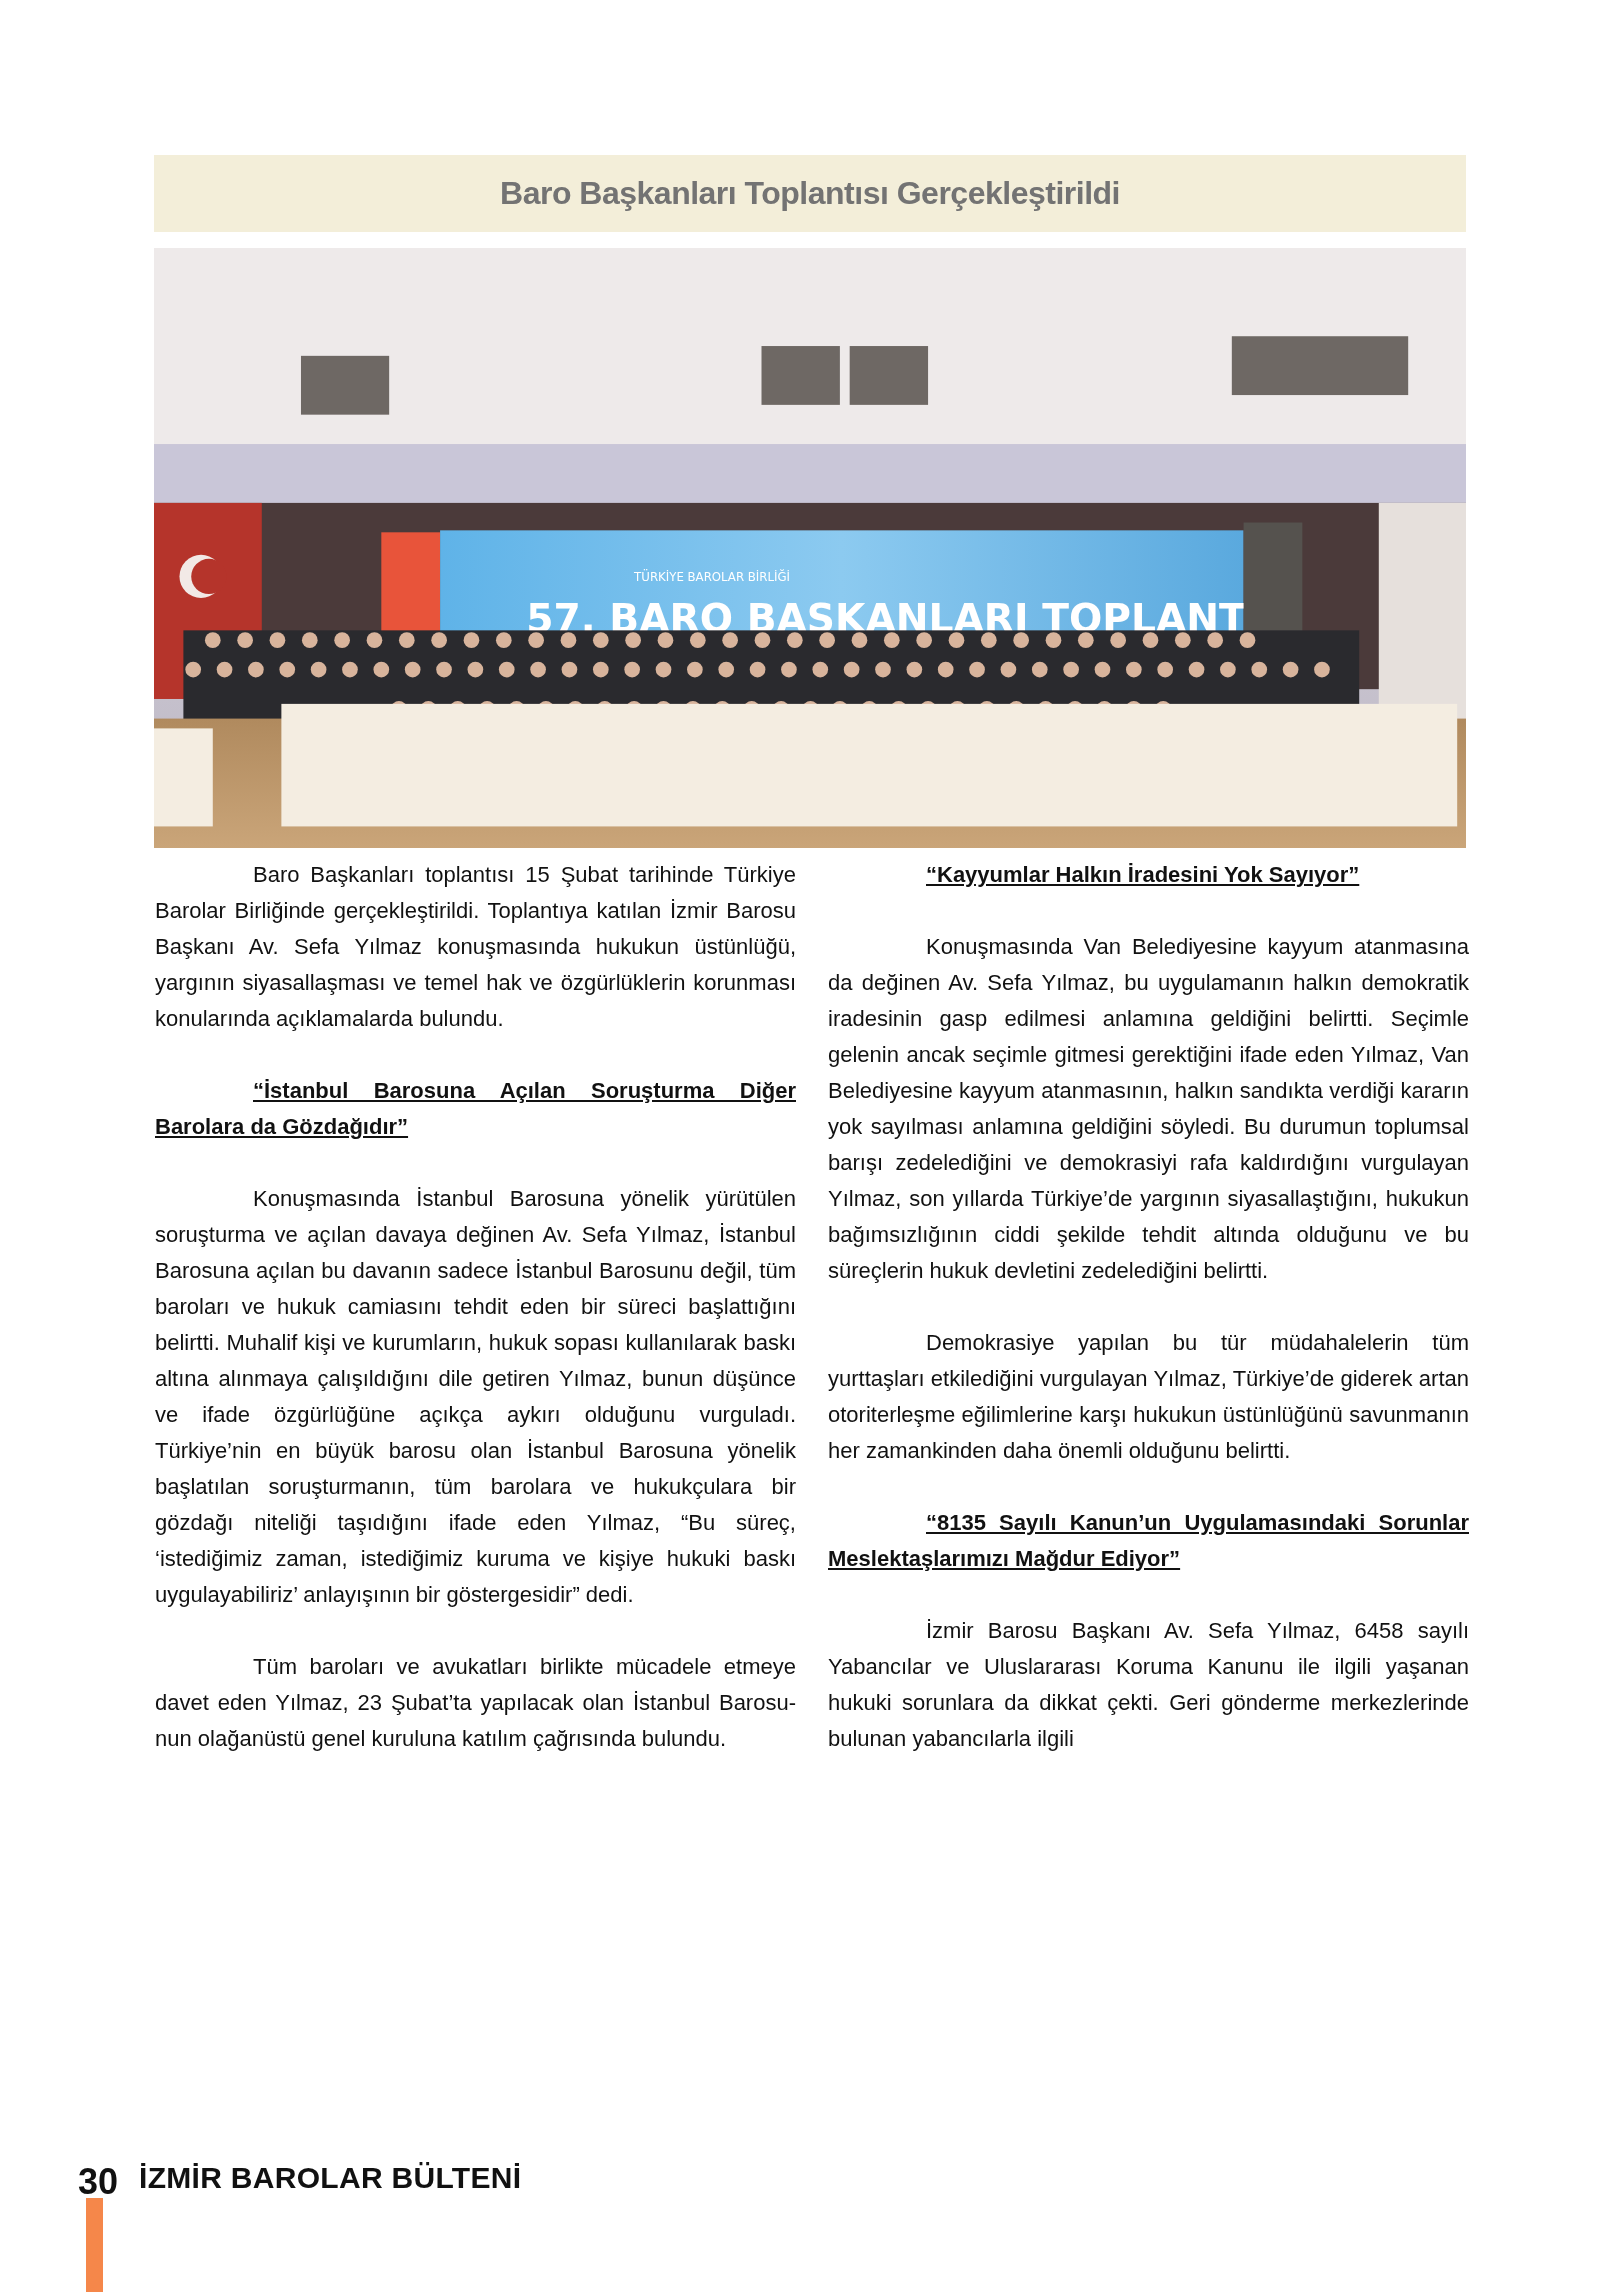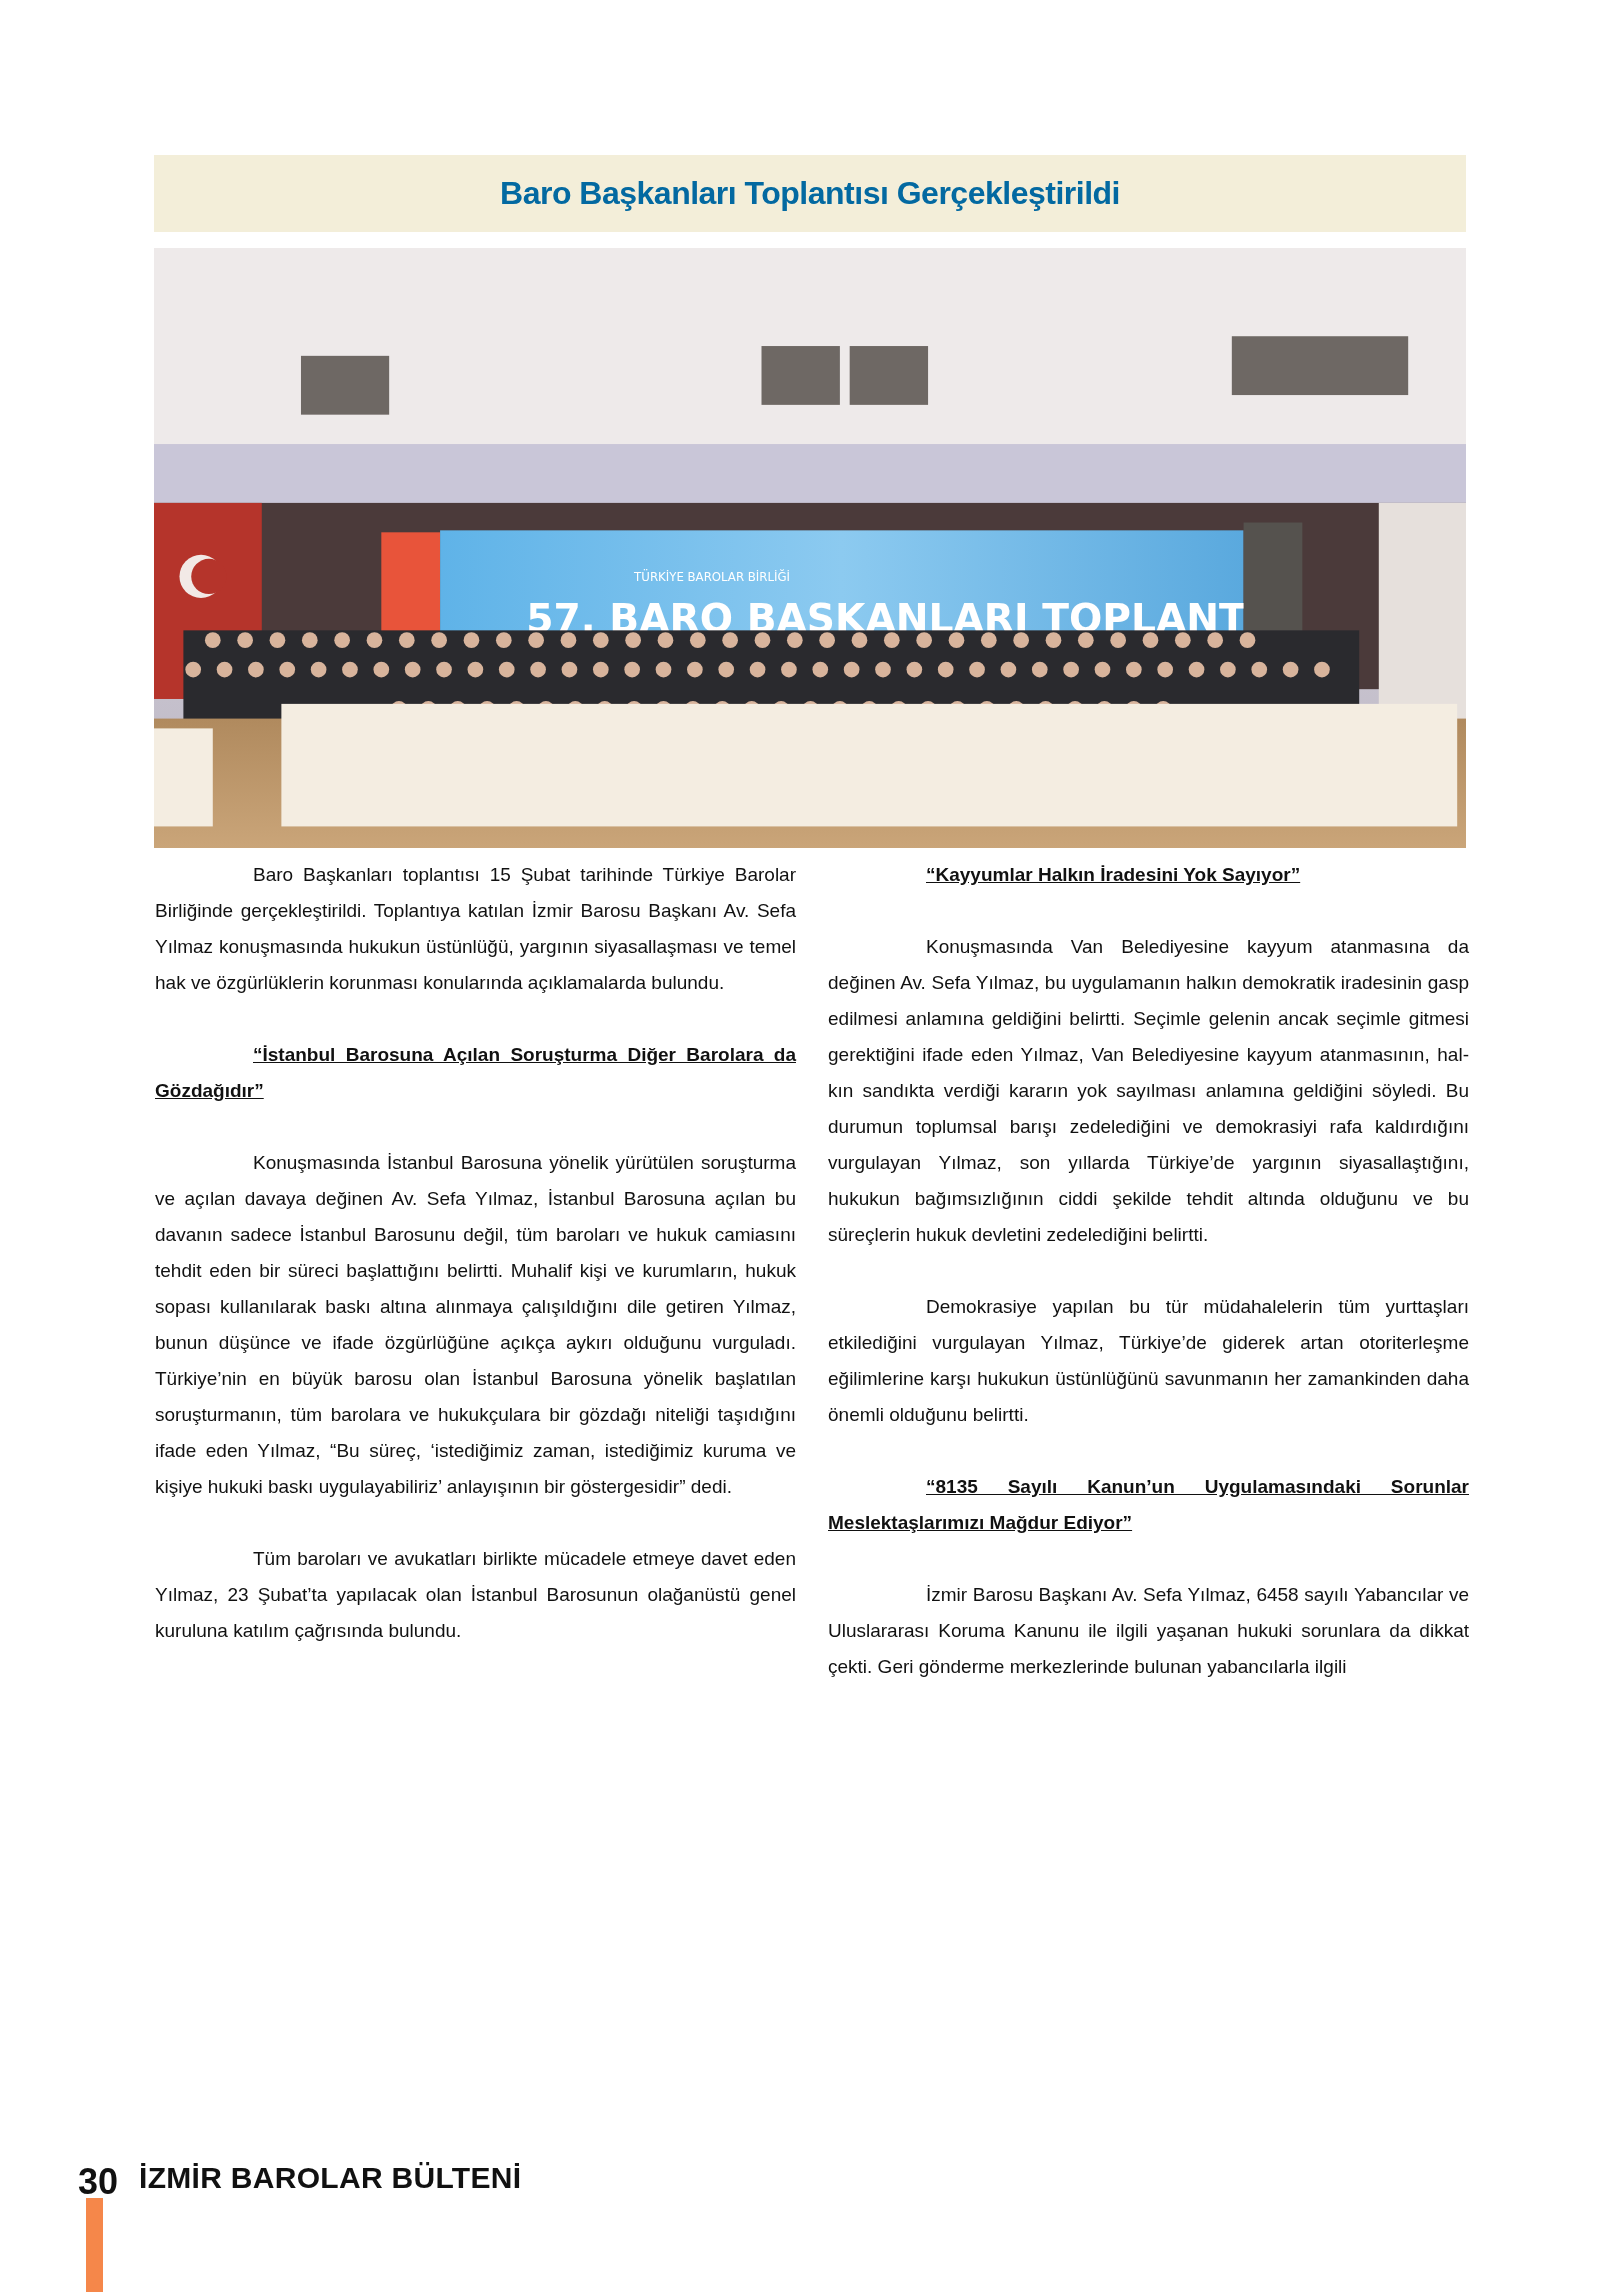--- a/index.html
+++ b/index.html
@@ -9,30 +9,30 @@
     font-family: "Liberation Sans", "DejaVu Sans", sans-serif;
     color: #111111;
   }
   .title-band {
     position: absolute; left: 154px; top: 155px; width: 1312px; height: 77px;
     background: #f3eed9;
     display: flex; align-items: center; justify-content: center;
   }
   .title-band h1 {
     margin: 0; font-size: 32px; font-weight: bold; letter-spacing: -0.5px;
-    color: #0369a1;
+    color: #737373;
   }
   .photo {
     position: absolute; left: 154px; top: 248px; width: 1312px; height: 600px;
     overflow: hidden; background: #fef9c3;
   }
   .photo svg { display: block; width: 100%; height: 100%; }
   .col {
     position: absolute; top: 857px; width: 641px;
-    font-size: 19px; line-height: 36px; text-align: justify;
+    font-size: 22px; line-height: 36px; text-align: justify;
     hyphens: manual;
   }
   .col.left { left: 155px; }
   .col.right { left: 828px; }
   .col p { margin: 0 0 36px 0; text-indent: 98px; }
   .col p.subhead { font-weight: bold; text-decoration: underline; }
   .footer-num {
     position: absolute; left: 78px; top: 2161px; font-size: 36px; font-weight: bold;
   }
   .footer-title {

